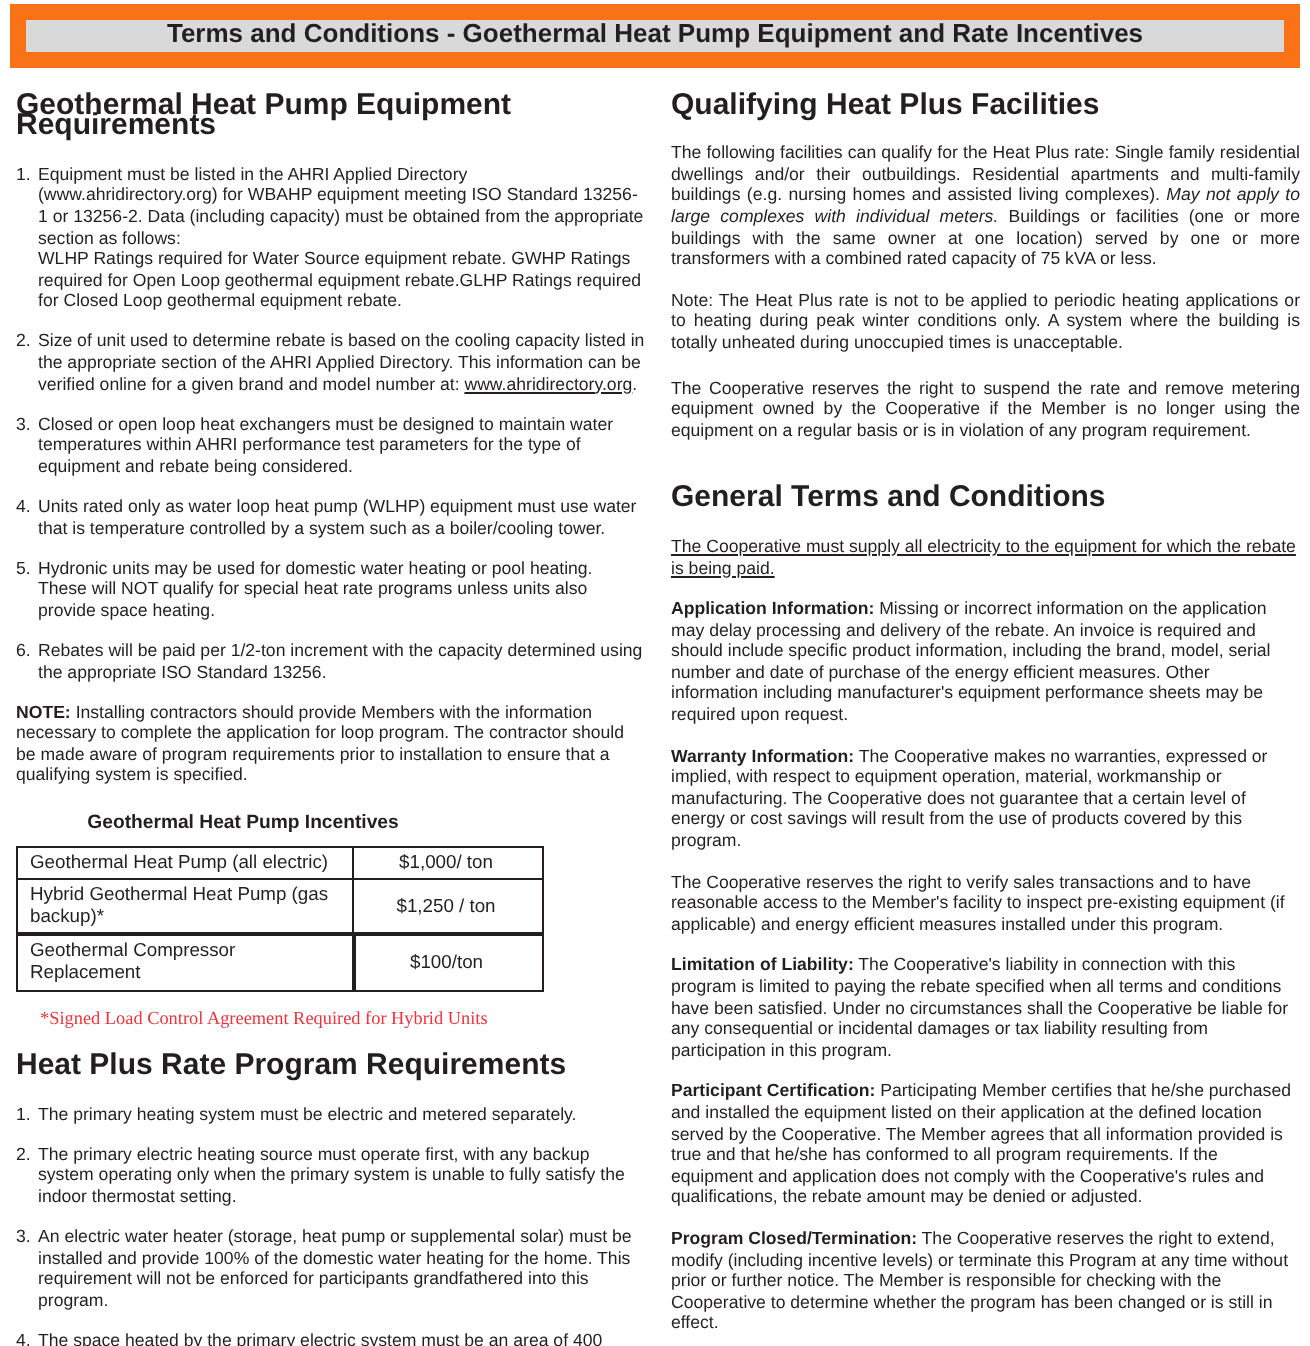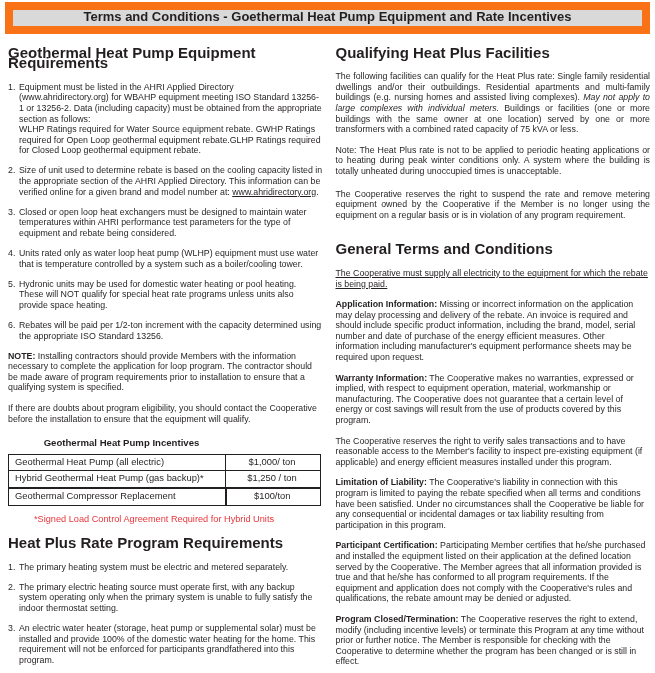--- a/index.html
+++ b/index.html
@@ -24,26 +24,26 @@
   h2 { font-size:15px; font-weight:bold; margin:0 0 13px 0; }
   p { margin:0 0 10px 0; }
   .just { text-align:justify; }
   .li { display:flex; margin:0 0 9.5px 0; }
   .li .num { flex:none; width:11px; }
   .li .litext { flex:1; }
   .pre { white-space:pre-line; }
   .doclink { color:#231f20; text-decoration:underline; cursor:pointer; }
   .underlined { text-decoration:underline; }
   .tcaption { width:227px; text-align:center; font-weight:bold; font-size:9.6px; margin:14px 0 5px 0; }
-  table { border-collapse:collapse; width:313px; margin:0 0 8px 0; }
+  table { border-collapse:collapse; width:264px; margin:0 0 8px 0; }
   td { border:1.2px solid #231f20; padding:2px 4px 3px 6px; font-size:9.4px; }
   td.val { width:95px; text-align:center; padding-left:2px; }
   tr.thick td { border-top-width:2px; }
   tr.thick td.val { border-left-width:2.5px; }
-  .rednote { color:#e8363c; margin:6px 0 14px 26px; font-size:9.2px; }
+  .rednote { color:#e8363c; margin:6px 0 14px 12px; font-size:9.2px;font-family:Liberation Serif, serif; }
   .redbold { color:#e01d24; font-weight:bold; text-decoration:underline; }
   .gapbefore { margin-top:24px; }
   b.lead { font-weight:bold; }
 </style>
 </head>
 <body>
 
 <div>
 
   <div class="titlebar">Terms and Conditions - Goethermal Heat Pump Equipment and Rate Incentives</div>
@@ -79,21 +79,20 @@
         <div class="litext">Hydronic units may be used for domestic water heating or pool heating. These will NOT qualify for special heat rate programs unless units also provide space heating.</div>
       </div>
 
       <div class="li">
         <span class="num">6.</span>
         <div class="litext">Rebates will be paid per 1/2-ton increment with the capacity determined using the appropriate ISO Standard 13256.</div>
       </div>
 
       <p><b class="lead">NOTE:</b><span> Installing contractors should provide Members with the information necessary to complete the application for loop program. The contractor should be made aware of program requirements prior to installation to ensure that a qualifying system is specified.</span></p>
 
-      <p>If there are doubts about program eligibility, you should contact the Cooperative before the installation to ensure that the equipment will qualify.</p>
 
       <div class="tcaption">Geothermal Heat Pump Incentives</div>
       <table>
         <tbody>
             <tr>
           <td>Geothermal Heat Pump (all electric)</td>
           <td class="val">$1,000/ ton</td>
         </tr>
         <tr>
           <td>Hybrid Geothermal Heat Pump (gas backup)*</td>

